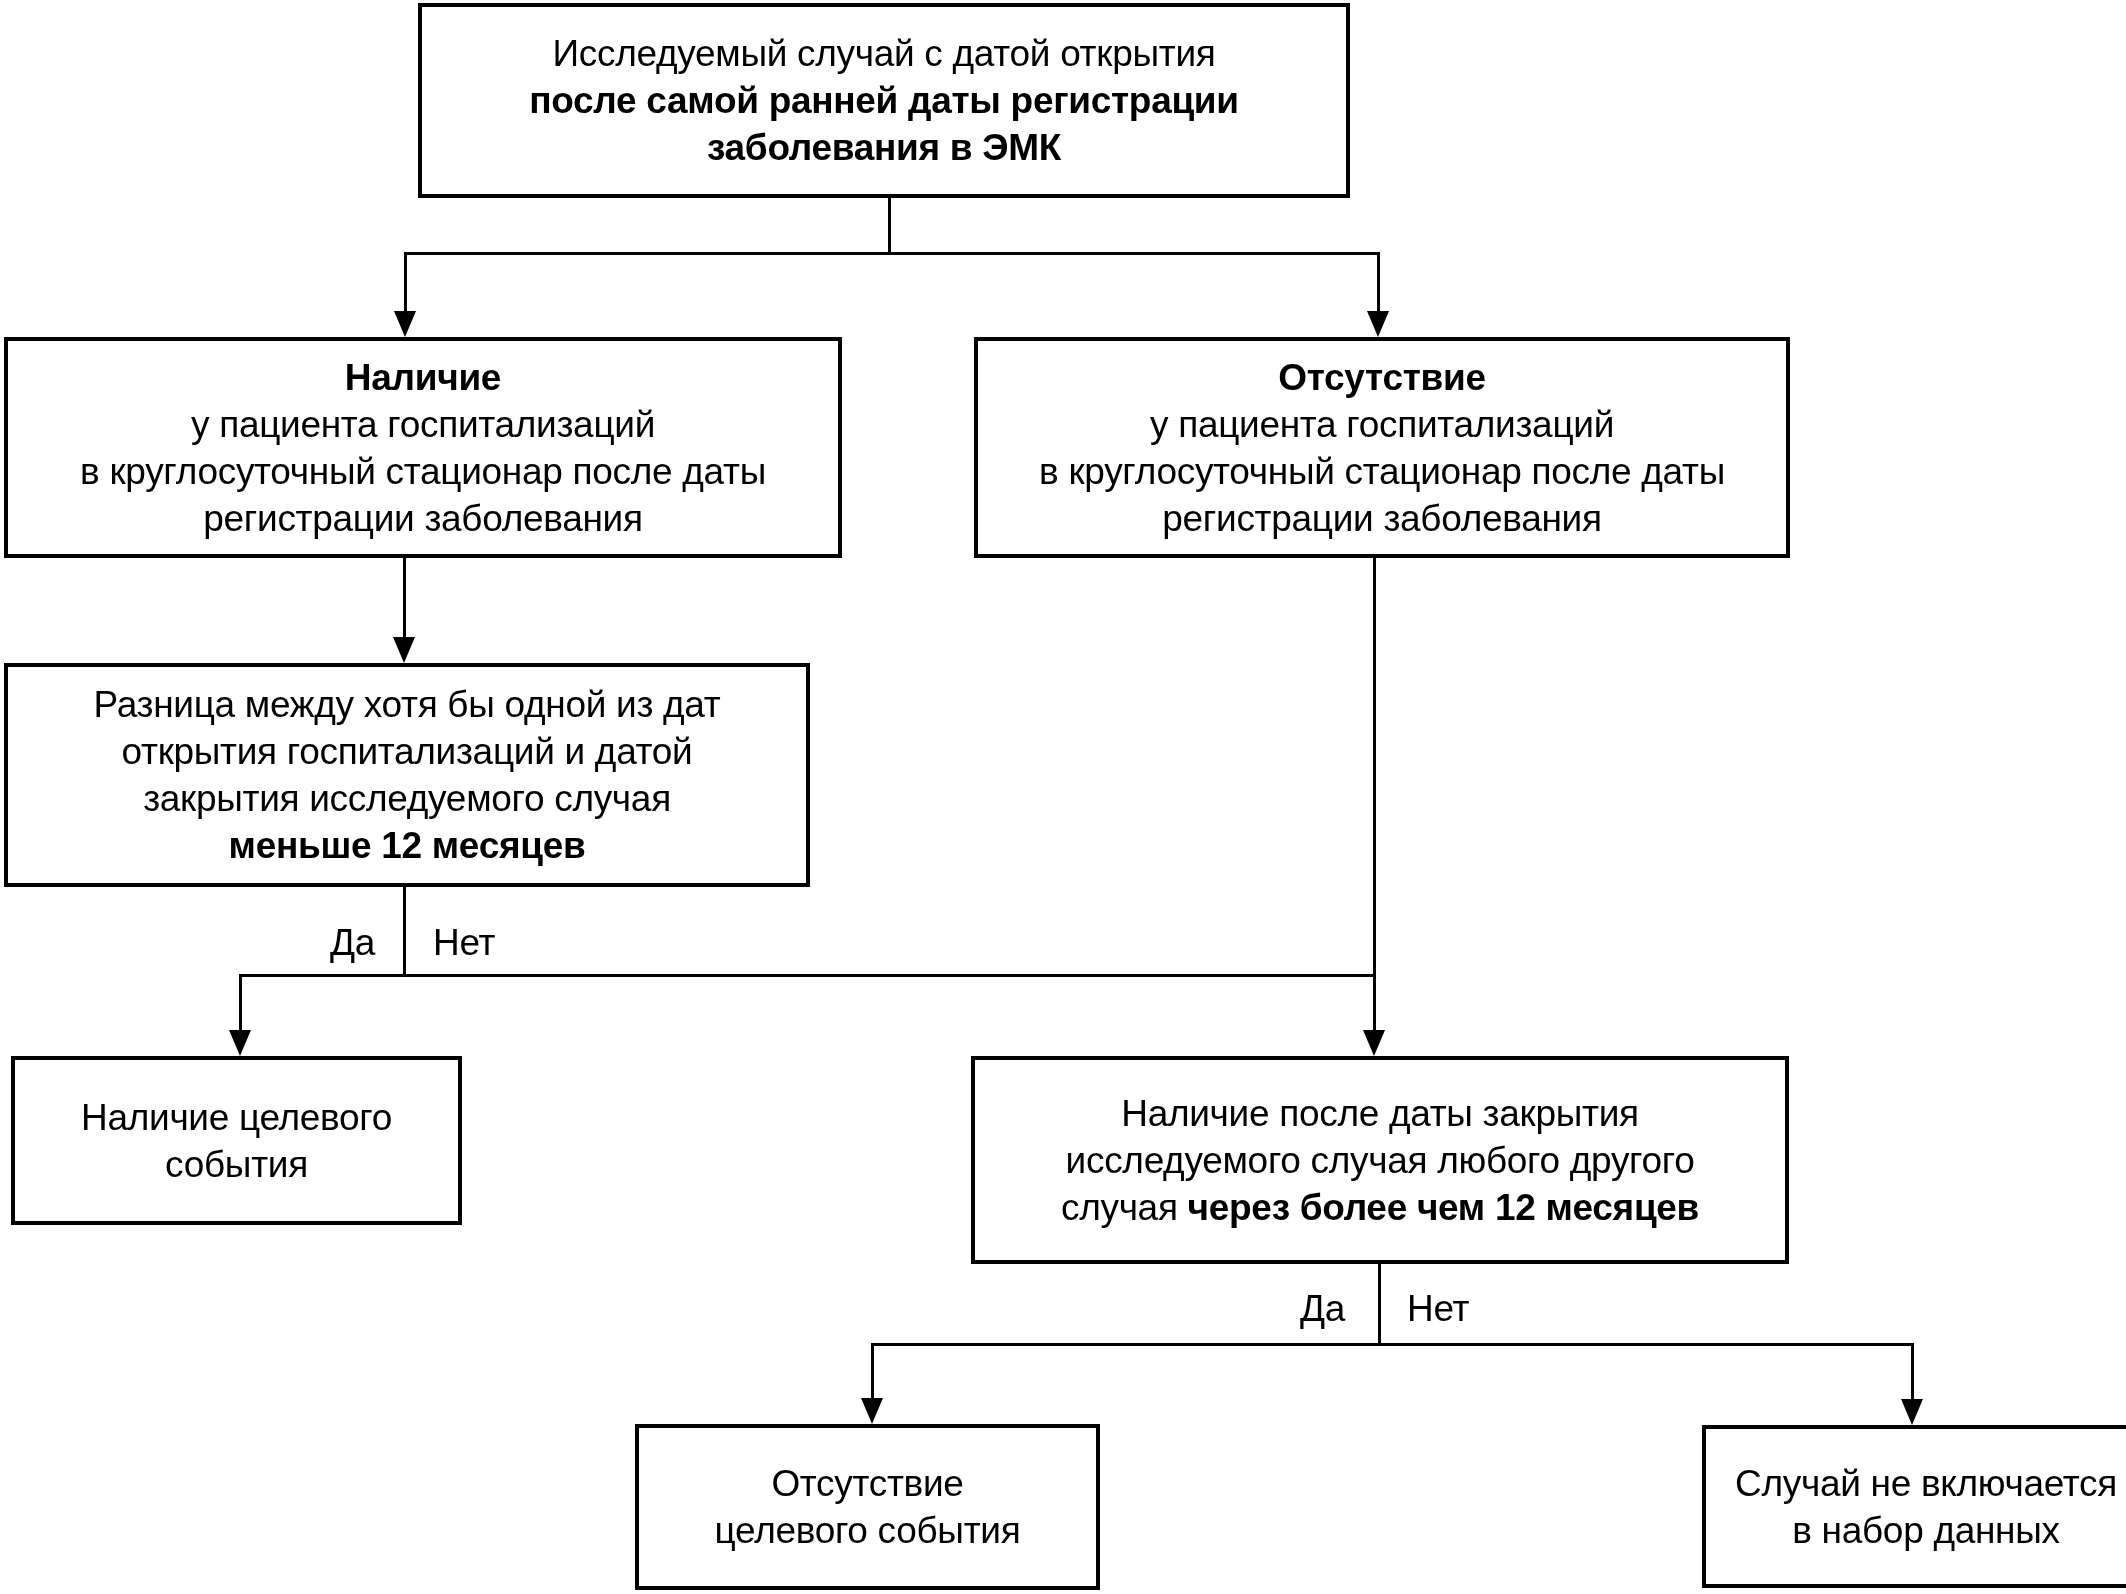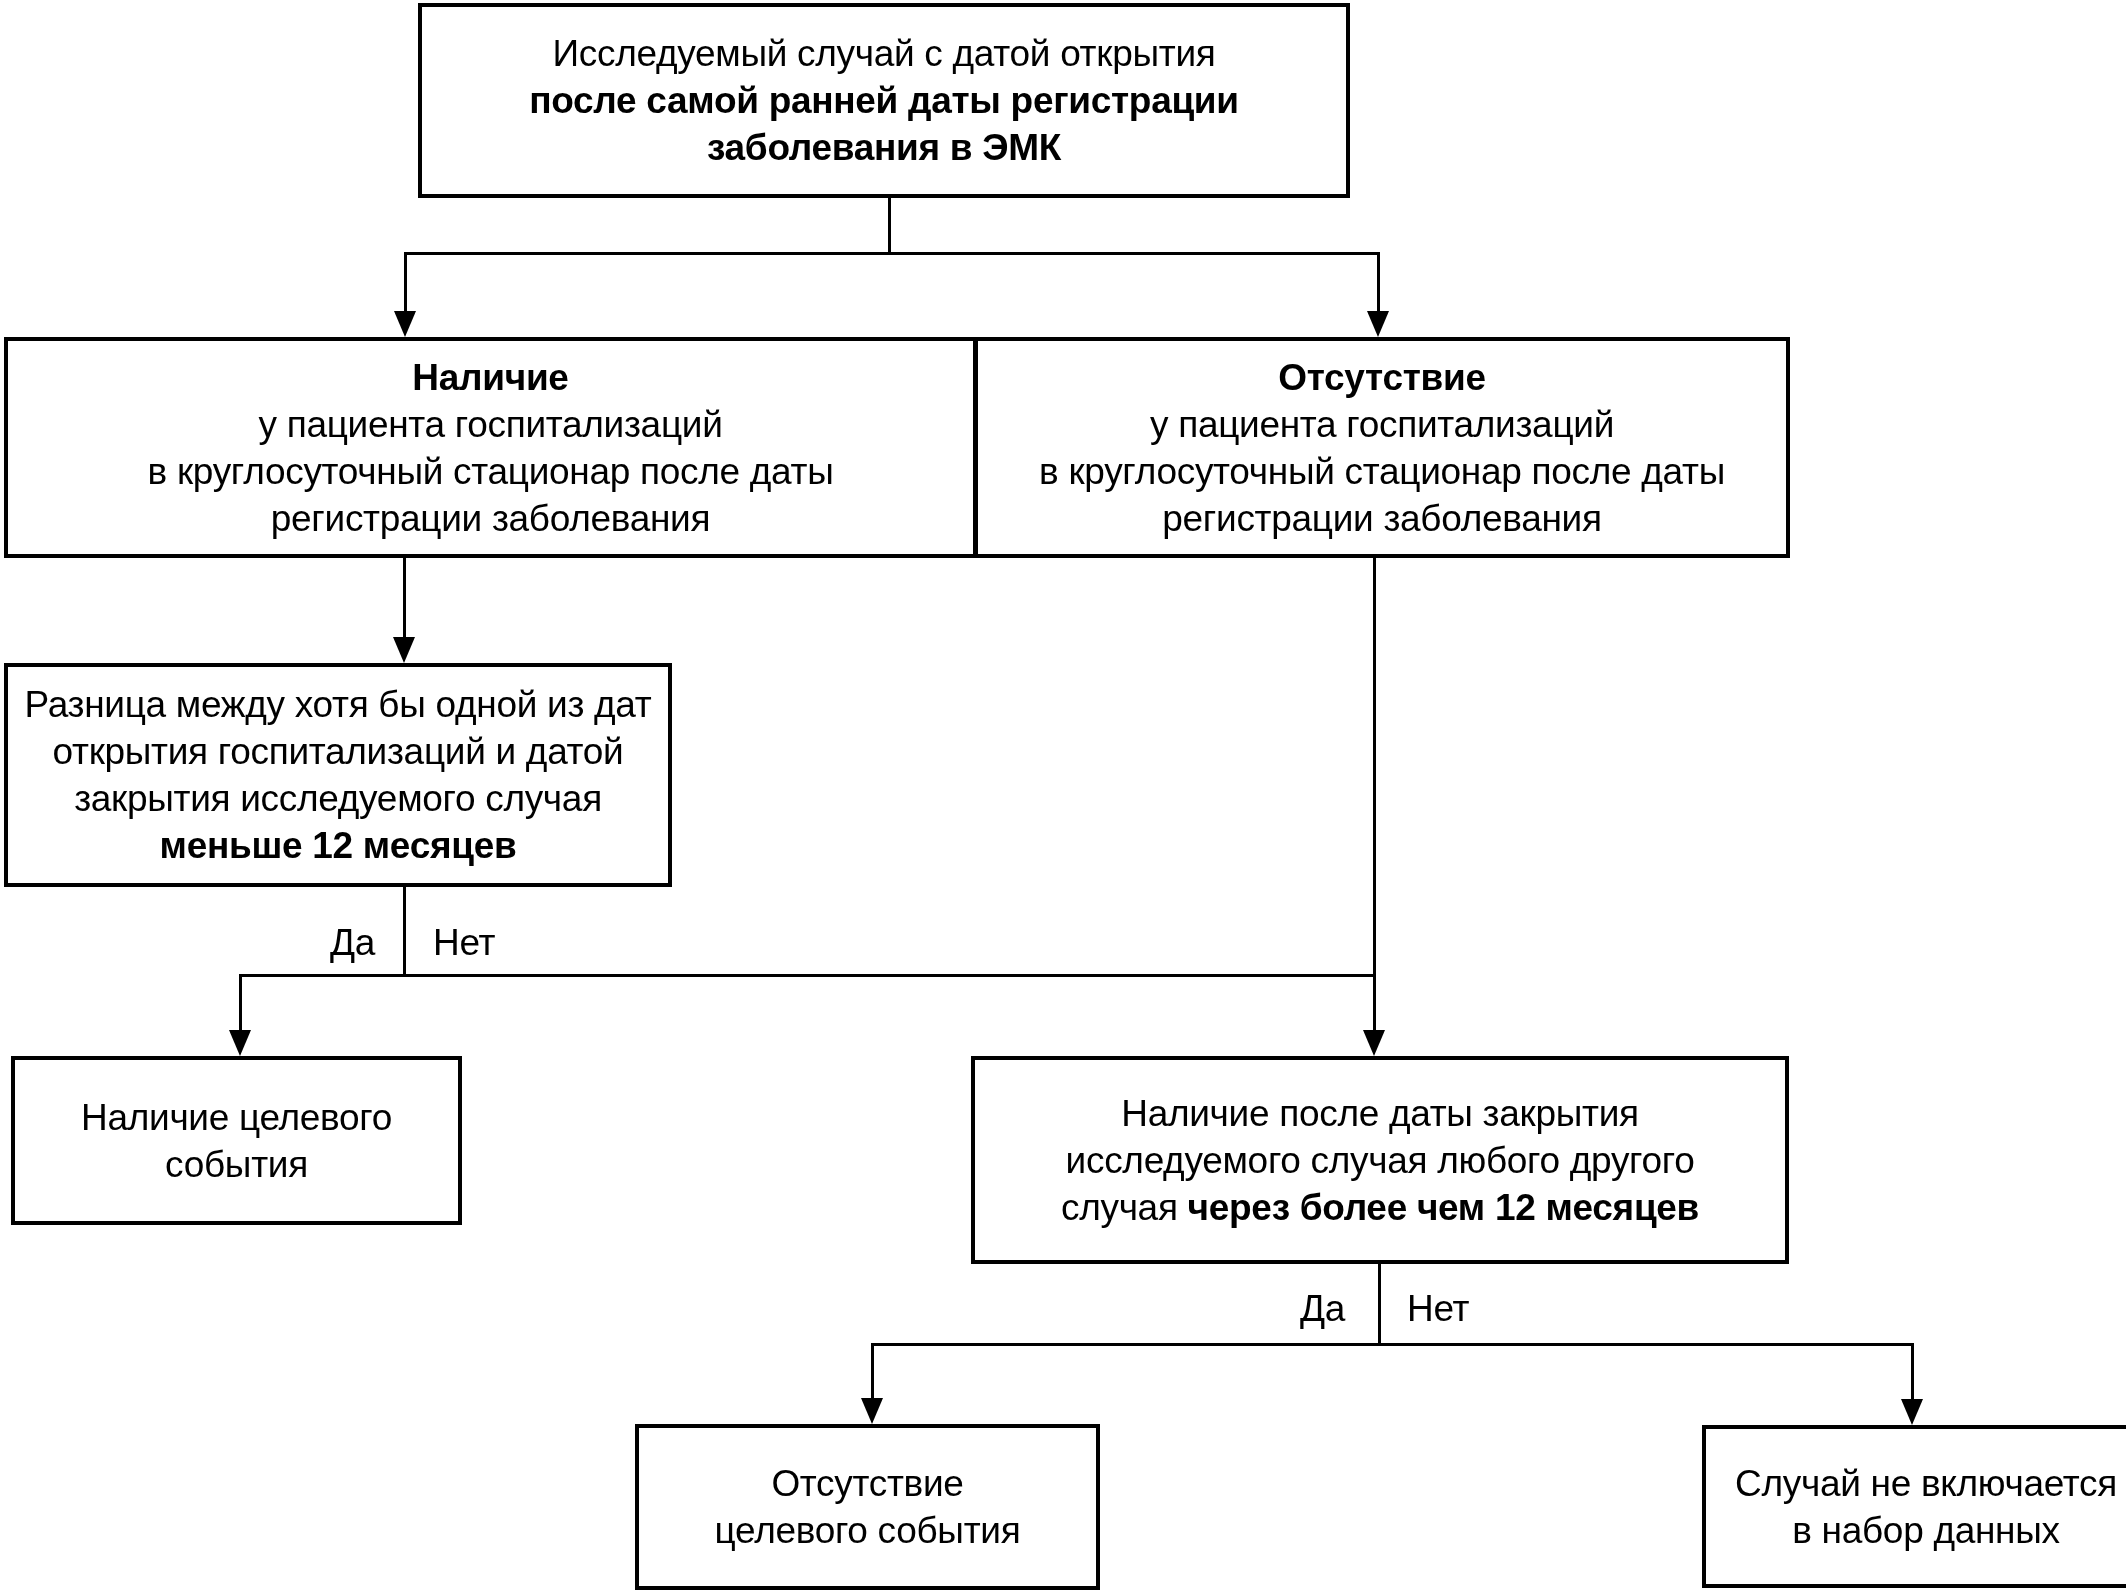--- a/index.html
+++ b/index.html
@@ -54,23 +54,23 @@
     position: absolute;
     font-size: 37px;
     line-height: 47px;
     letter-spacing: -0.3px;
     white-space: nowrap;
   }
   .lbl.right { text-align: right; }
 
   
   #box-root     { left: 418px;  top: 3px;    width: 932px; height: 195px; }
-  #box-present  { left: 4px;    top: 337px;  width: 973px; height: 221px; }
+  #box-present  { left: 4px;    top: 337px;  width: 838px; height: 221px; }
   #box-absent   { left: 974px;  top: 337px;  width: 816px; height: 221px; }
-  #box-diff     { left: 4px;    top: 663px;  width: 668px; height: 224px; }
+  #box-diff     { left: 4px;    top: 663px;  width: 806px; height: 224px; }
   #box-target   { left: 11px;    top: 1056px; width: 451px; height: 169px; }
   #box-other    { left: 971px;  top: 1056px; width: 818px; height: 208px; }
   #box-noevent  { left: 635px;  top: 1424px; width: 465px; height: 166px; }
   #box-excluded { left: 1670px; top: 1425px; width: 448px; height: 163px; margin-left: 32px; }
 
   
   #conn-a { left: 888px;  top: 198px;  height: 57px; }
   #conn-b { left: 404px;  top: 252px;  width: 976px; }
   #conn-c { left: 404px;  top: 252px;  height: 62px; }
   #arr-c  { left: 394px;  top: 311px; }

